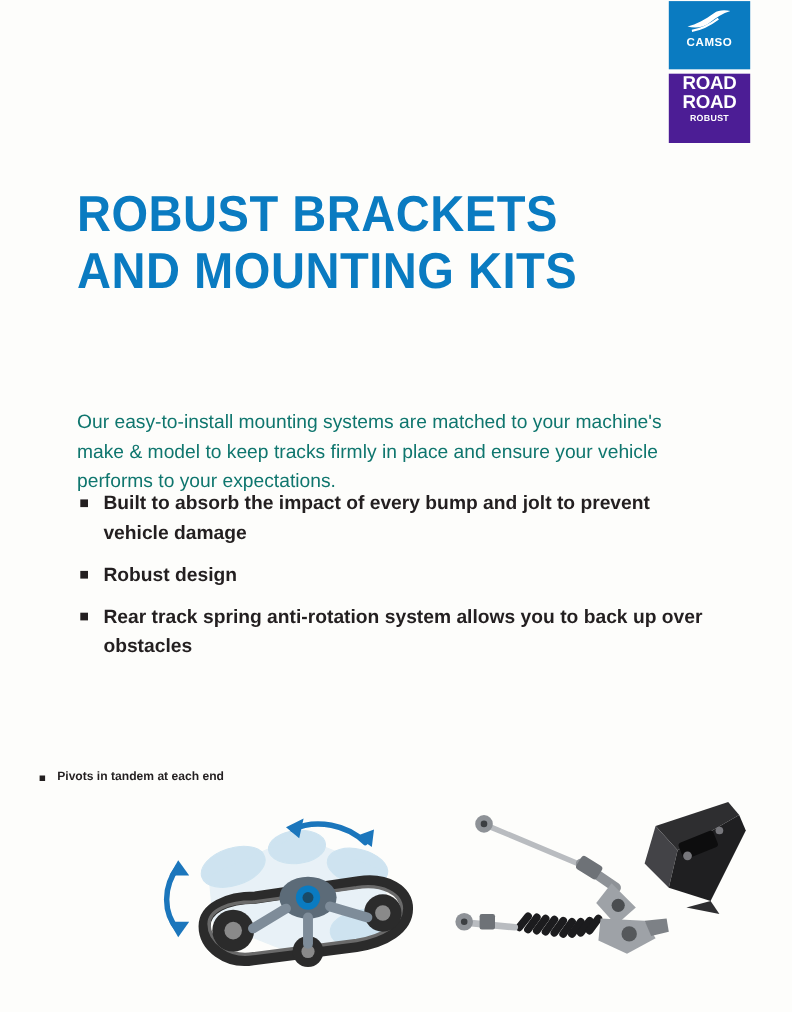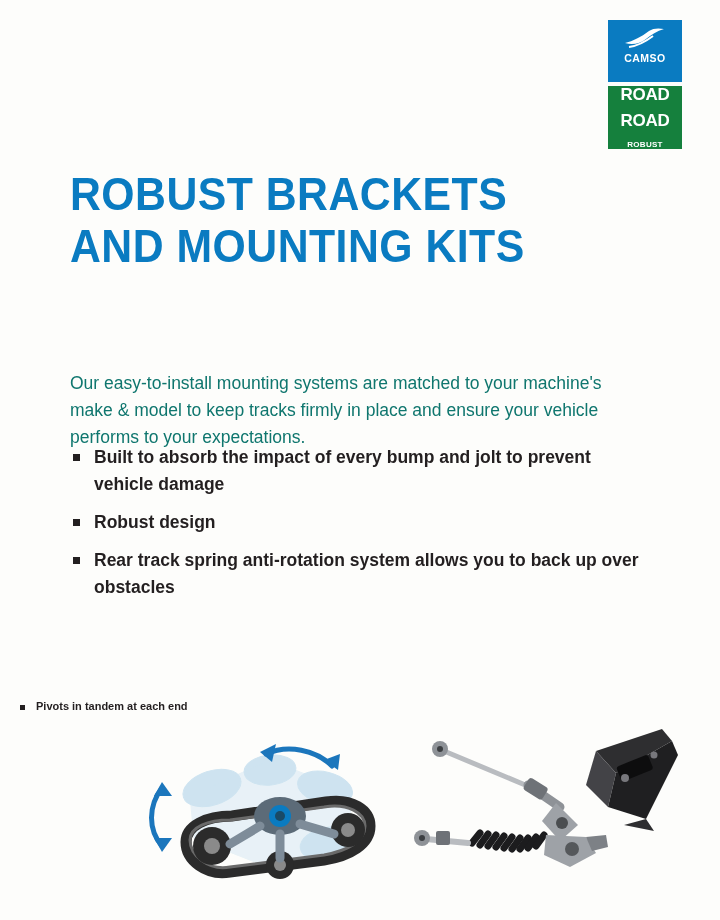--- a/index.html
+++ b/index.html
@@ -10,21 +10,21 @@
     background: #fdfdfb;
     font-family: "Liberation Sans", sans-serif;
     color: #1a1a1a;
     position: relative;
     overflow: hidden;
   }
 
   
   .logo-block {
     position: absolute;
-    top: 20px;
+    top: 1px;
     right: 38px;
     width: 74px;
     border-radius: 20px;
   }
   .logo-camso {
     width: 74px;
     height: 62px;
     background: #0a7bc1;
     display: flex;
     flex-direction: column;
@@ -41,26 +41,26 @@
     color: #ffffff;
     font-size: 10.5px;
     font-weight: bold;
     letter-spacing: 0.5px;
     margin-top: 3px;
     font-family: "Liberation Sans", sans-serif;
   }
   .logo-roadfree {
     width: 74px;
     height: 63px;
-    background: #15803d;
+    background: #4c1d95;
     margin-top: 4px;
     display: flex;
     flex-direction: column;
     align-items: center;
-    justify-content: space-between;
+    justify-content: flex-start;
     line-height: 1.0;
   }
   .rf-line1, .rf-line2 {
     color: #ffffff;
     font-size: 17px;
     font-weight: bold;
     letter-spacing: -0.3px;
   }
   .rf-line3 {
     color: #ffffff;
@@ -122,21 +122,21 @@
     position: absolute;
     left: 3px;
     top: 10px;
     width: 7px;
     height: 7px;
     background: #231f20;
   }
 
   .footnote {
     position: absolute;
-    left: 20px;
+    left: 36px;
     top: 700px;
     font-size: 11px;
     font-weight: bold;
     color: #231f20;
     padding-left: 16px;
   }
   .footnote .sq {
     position: absolute;
     left: 0px;
     top: 5px;

